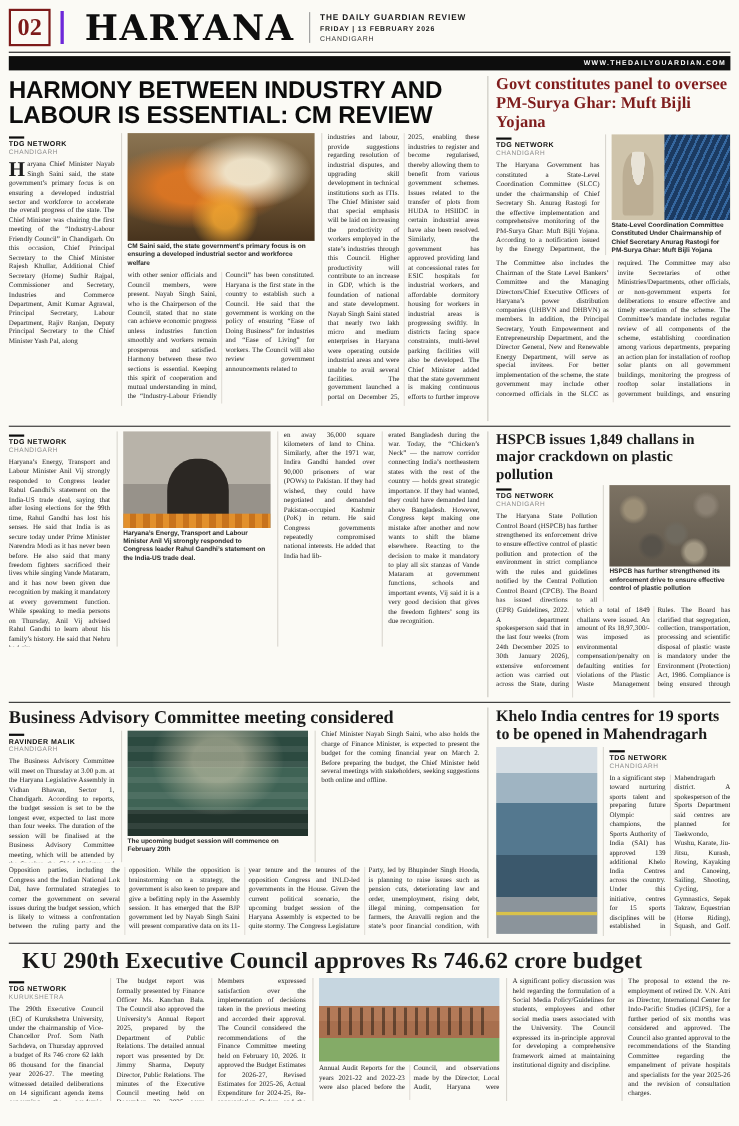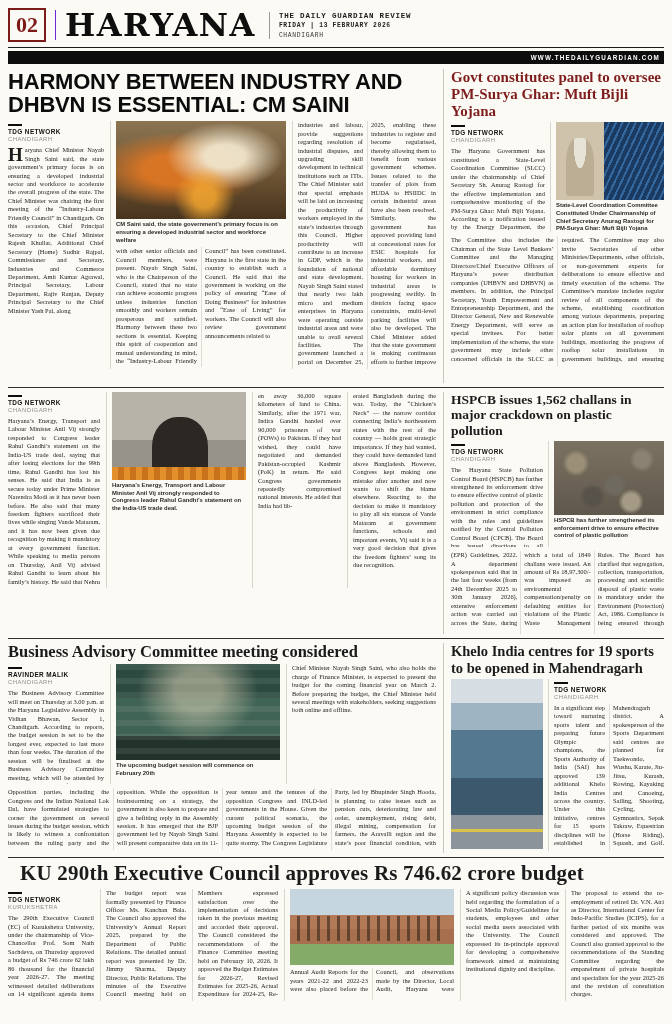--- a/index.html
+++ b/index.html
@@ -3,22 +3,22 @@
 <meta charset="utf-8">
 <style>
   *{margin:0;padding:0;box-sizing:border-box}
   html,body{width:672px;height:1024px}
   body{background:#fbfaf5;overflow:hidden;color:#1b1b1b;font-family:"Liberation Serif",serif}
   .page{width:672px;height:1024px;padding:6px 8px;position:relative;background:#fbfaf5}
 
   
   .masthead{display:flex;align-items:center;gap:9px;padding:2px 0 5px;border-bottom:1px solid #1a1a1a}
   .pagenum-box{border:2px solid #7d1a1a;color:#7d1a1a;font:700 22px/1 "Liberation Serif",serif;padding:4px 6px}
-  .section-title{font:700 32px/0.95 "DejaVu Serif",serif;letter-spacing:1.5px;color:#0e0e0e;border-left:1px solid #6d28d9;padding-left:9px}
-  .mast-right{margin-left:4px;border-left:1px solid #9a9a9a;padding-left:9px;font-family:Liberation Mono, monospace}
+  .section-title{font:700 32px/0.95 "DejaVu Serif",serif;letter-spacing:1.5px;color:#0e0e0e;border-left:3px solid #6d28d9;padding-left:19px}
+  .mast-right{margin-left:4px;border-left:1px solid #9a9a9a;padding-left:9px;font-family:Liberation Sans, sans-serif}
   .pub-name{font-weight:700;font-size:7.5px;letter-spacing:.8px}
   .date-line{font-size:6.3px;letter-spacing:.7px;margin-top:2.5px;font-weight:700;color:#222}
   .city-line{font-size:6.3px;letter-spacing:.7px;margin-top:2.5px;color:#333}
   .web-bar{margin-top:3px;height:13px;background:#0d0d0d;color:#fff;display:flex;align-items:center;justify-content:flex-end;padding:0 4px;font:700 6.3px "Liberation Sans",sans-serif;letter-spacing:1.2px}
 
   
   .hdiv{border-top:1px solid #2e2e2e;margin:4px 0}
   .band{display:flex;gap:7px;overflow:hidden}
   .vdiv{width:1px;background:#c9c6bf;flex:none}
   .cdiv{border-left:1px solid #d9d6cf;padding-left:5px}
@@ -138,21 +138,21 @@
       <div class="date-line">FRIDAY | 13 FEBRUARY 2026</div>
       <div class="city-line">CHANDIGARH</div>
     </div>
   </header>
   <div class="web-bar">
     <span>WWW.THEDAILYGUARDIAN.COM</span>
   </div>
 
   <section class="band band1">
     <article class="art-lead">
-      <h1>HARMONY BETWEEN INDUSTRY AND DHBVN IS ESSENTIAL: CM SAINI</h1>
+      <h1>HARMONY BETWEEN INDUSTRY AND LABOUR IS ESSENTIAL: CM REVIEW</h1>
       <div class="lead-row">
         <div class="lead-colA">
           <div class="byline">
             <div class="by-who">TDG NETWORK</div>
             <div class="by-where">CHANDIGARH</div>
           </div>
           <p class="bt"><span class="dc">H</span><span>aryana Chief Minister Nayab Singh Saini said, the state government’s primary focus is on ensuring a developed industrial sector and workforce to accelerate the overall progress of the state. The Chief Minister was chairing the first meeting of the “Industry-Labour Friendly Council” in Chandigarh. On this occasion, Chief Principal Secretary to the Chief Minister Rajesh Khullar, Additional Chief Secretary (Home) Sudhir Rajpal, Commissioner and Secretary, Industries and Commerce Department, Amit Kumar Agrawal, Principal Secretary, Labour Department, Rajiv Ranjan, Deputy Principal Secretary to the Chief Minister Yash Pal, along</span></p>
         </div>
         <div class="lead-mid cdiv">
           <figure class="fig">
@@ -199,21 +199,21 @@
         <figure class="vij-fig cdiv">
           <div class="ph ph-vij"></div>
           <figcaption class="cap">Haryana’s Energy, Transport and Labour Minister Anil Vij strongly responded to Congress leader Rahul Gandhi’s statement on the India-US trade deal.</figcaption>
         </figure>
         <div class="vij-col cdiv bt">en away 36,000 square kilometers of land to China. Similarly, after the 1971 war, Indira Gandhi handed over 90,000 prisoners of war (POWs) to Pakistan. If they had wished, they could have negotiated and demanded Pakistan-occupied Kashmir (PoK) in return. He said Congress governments repeatedly compromised national interests. He added that India had lib-</div>
         <div class="vij-col cdiv bt">erated Bangladesh during the war. Today, the “Chicken’s Neck” — the narrow corridor connecting India’s northeastern states with the rest of the country — holds great strategic importance. If they had wanted, they could have demanded land above Bangladesh. However, Congress kept making one mistake after another and now wants to shift the blame elsewhere. Reacting to the decision to make it mandatory to play all six stanzas of Vande Mataram at government functions, schools and important events, Vij said it is a very good decision that gives the freedom fighters’ song its due recognition.</div>
       </div>
     </article>
     <div class="vdiv"></div>
     <aside class="art-hspcb">
-      <h2>HSPCB issues 1,562 challans in major crackdown on plastic pollution</h2>
+      <h2>HSPCB issues 1,849 challans in major crackdown on plastic pollution</h2>
       <div class="hspcb-row">
         <div class="hspcb-colA">
           <div class="byline">
             <div class="by-who">TDG NETWORK</div>
             <div class="by-where">CHANDIGARH</div>
           </div>
           <p class="bt">The Haryana State Pollution Control Board (HSPCB) has further strengthened its enforcement drive to ensure effective control of plastic pollution and protection of the environment in strict compliance with the rules and guidelines notified by the Central Pollution Control Board (CPCB). The Board has issued directions to all Regional Officers and field staff to ensure strict implementation of the Plastic Waste Management Rules, 2016, along with amendments notified in 2018, 2021 and 2022, and the Extended Producer Responsibility</p>
         </div>
         <figure class="hspcb-fig cdiv">
           <div class="ph ph-hspcb"></div>

